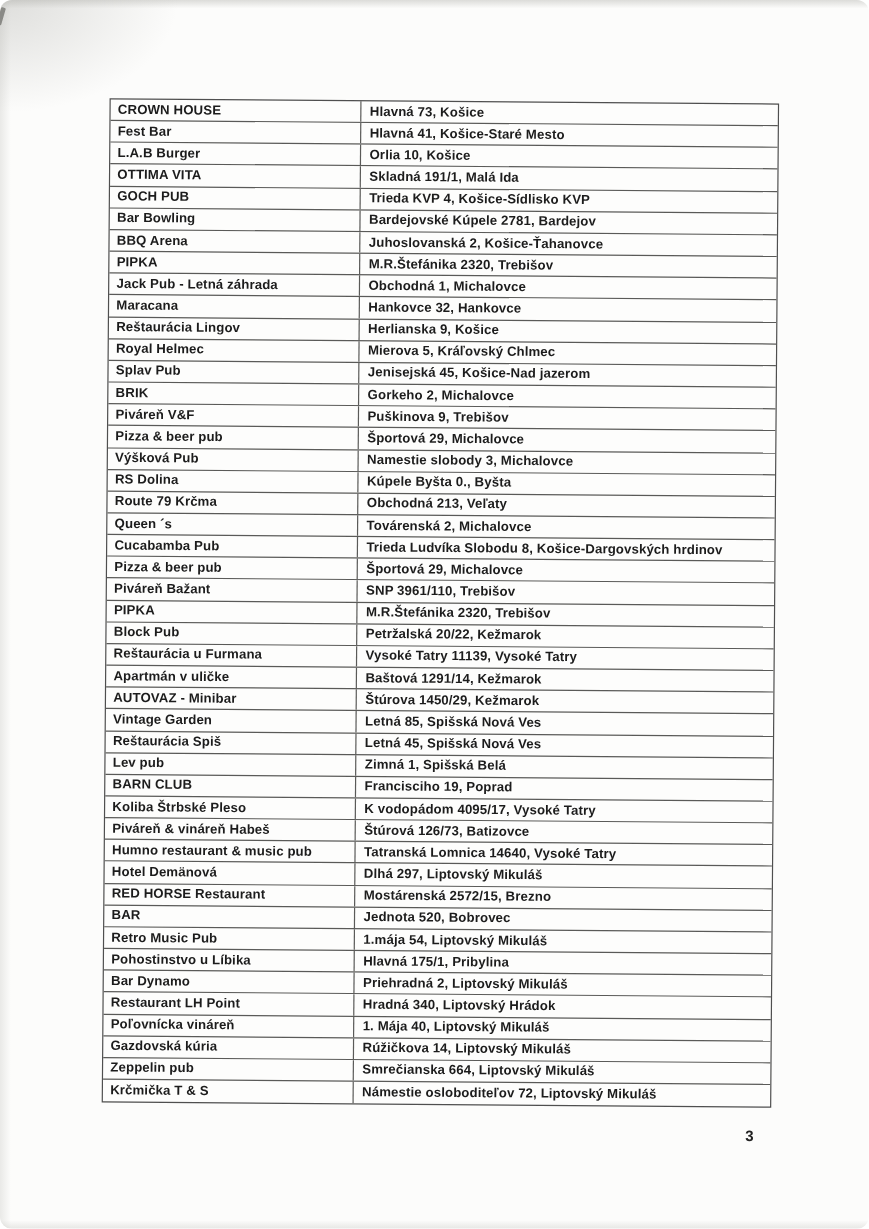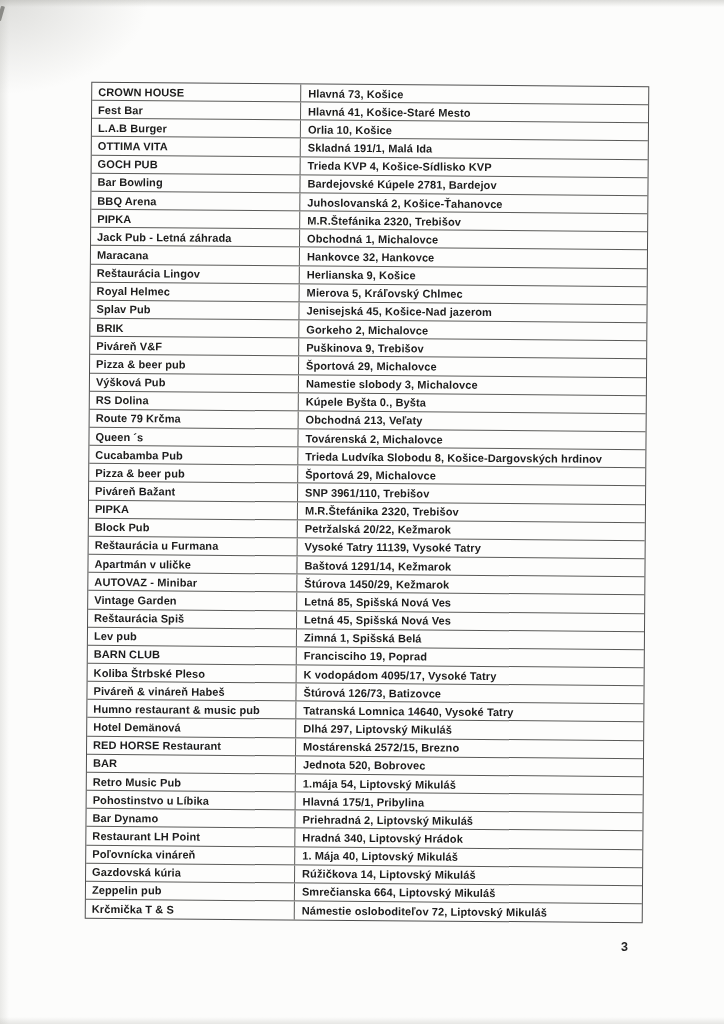--- a/index.html
+++ b/index.html
@@ -2,20 +2,21 @@
 <html><head>
 <meta charset="utf-8">
 <style>
   html,body{margin:0;padding:0;background:#ffffff;}
   .page{
     position:relative;
     width:724px;height:1024px;
     background:#fcfcfb;
     overflow:hidden;
     font-family:"Liberation Sans", sans-serif;
+    border-radius:10px;
   }
   
   .shadow-top{position:absolute;top:0;left:0;right:0;height:7px;
     background:linear-gradient(to bottom, rgba(180,180,175,0.45), rgba(255,255,255,0));}
   .shadow-left{position:absolute;top:0;left:0;bottom:0;width:9px;
     background:linear-gradient(to right, rgba(190,190,185,0.30), rgba(255,255,255,0));}
   .shadow-bottom{position:absolute;left:0;right:0;bottom:0;height:7px;
     background:linear-gradient(to top, rgba(190,190,185,0.35), rgba(255,255,255,0));}
   .shadow-corner{position:absolute;top:0;left:0;width:150px;height:95px;
     background:radial-gradient(ellipse at 0 0, rgba(165,165,160,0.35), rgba(255,255,255,0) 70%);}

